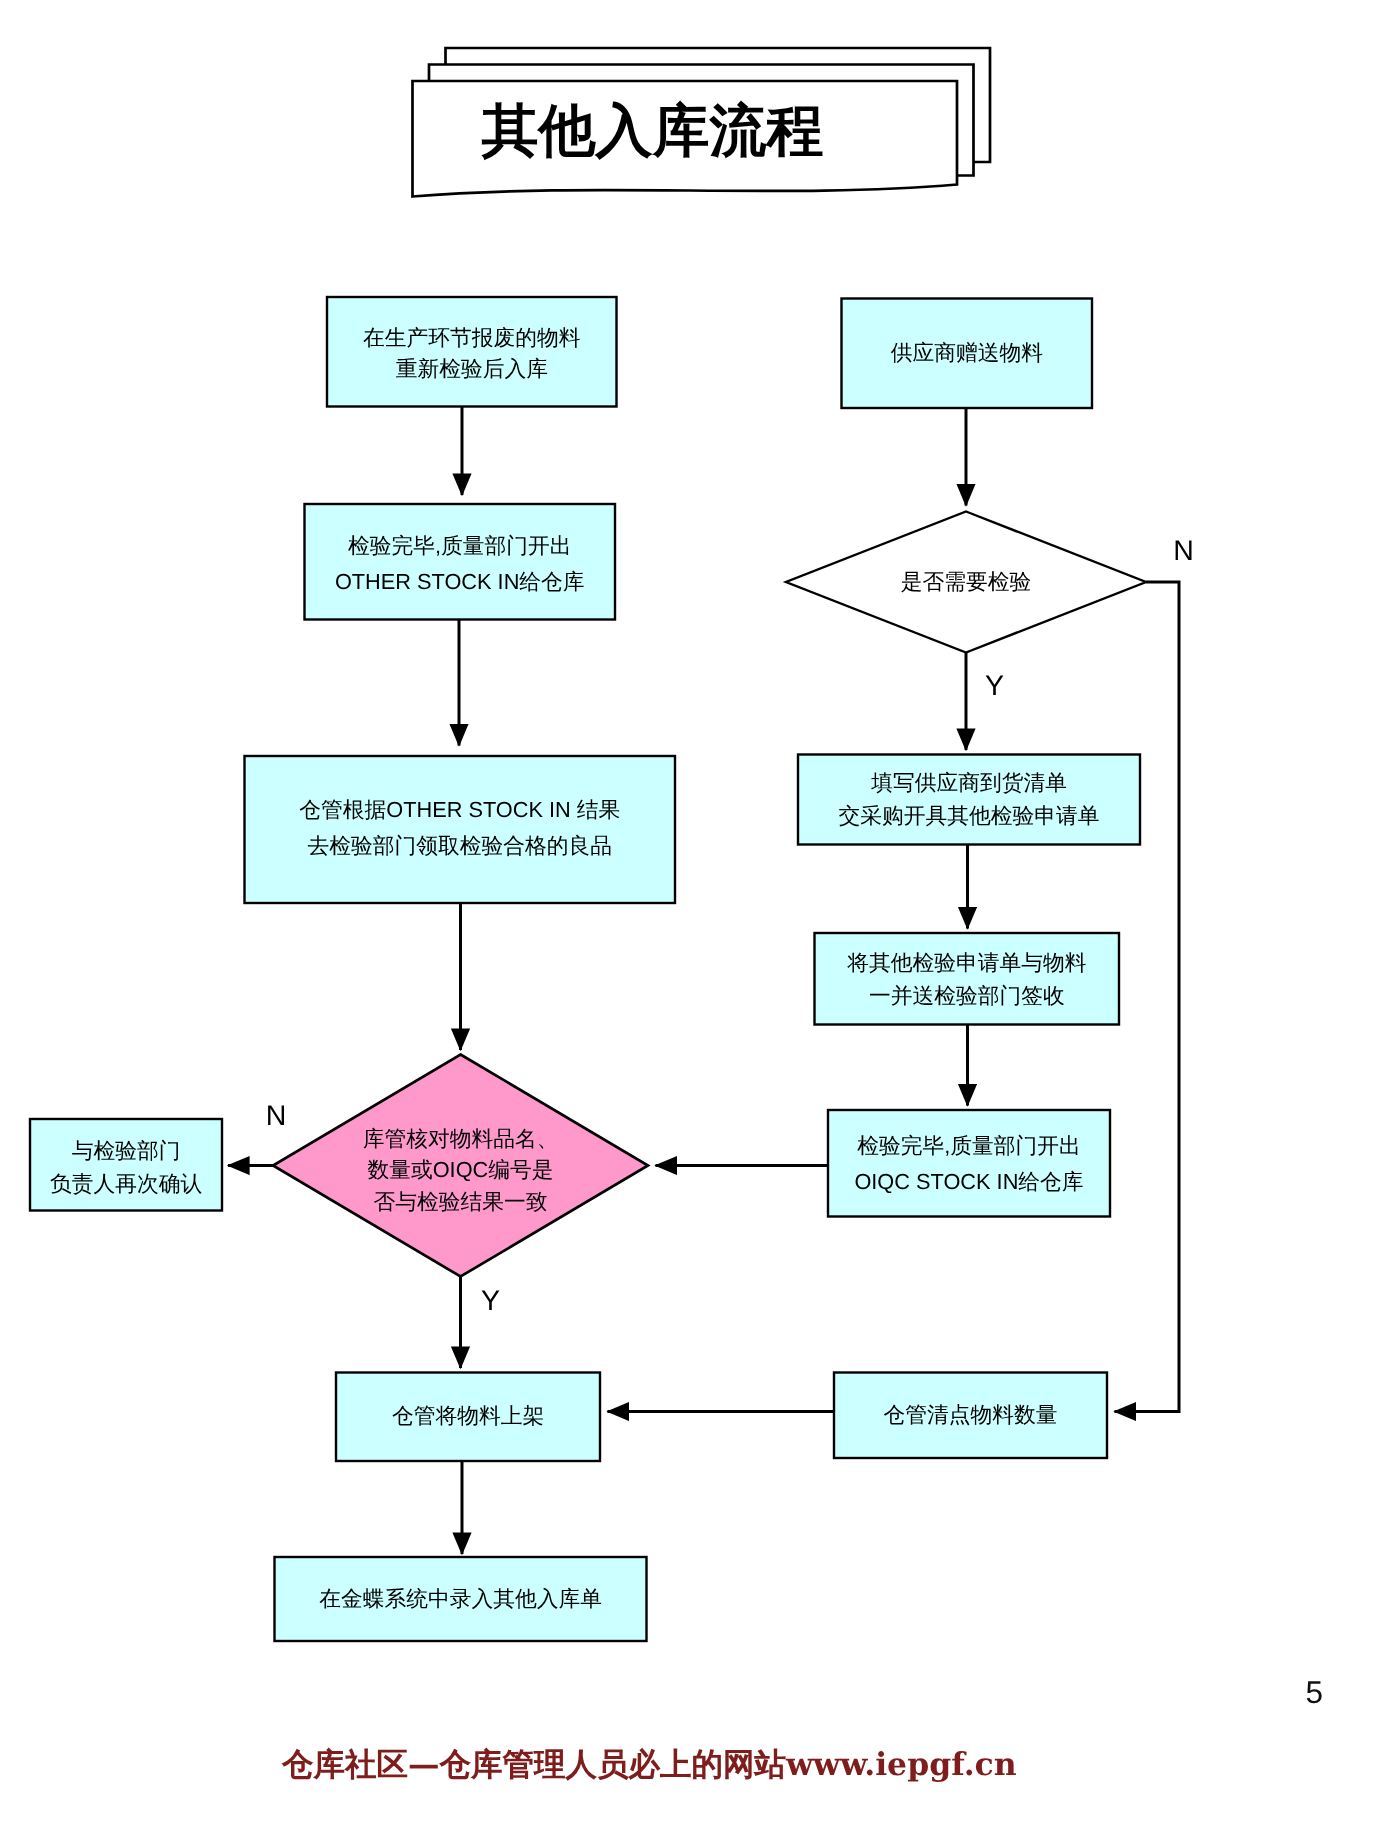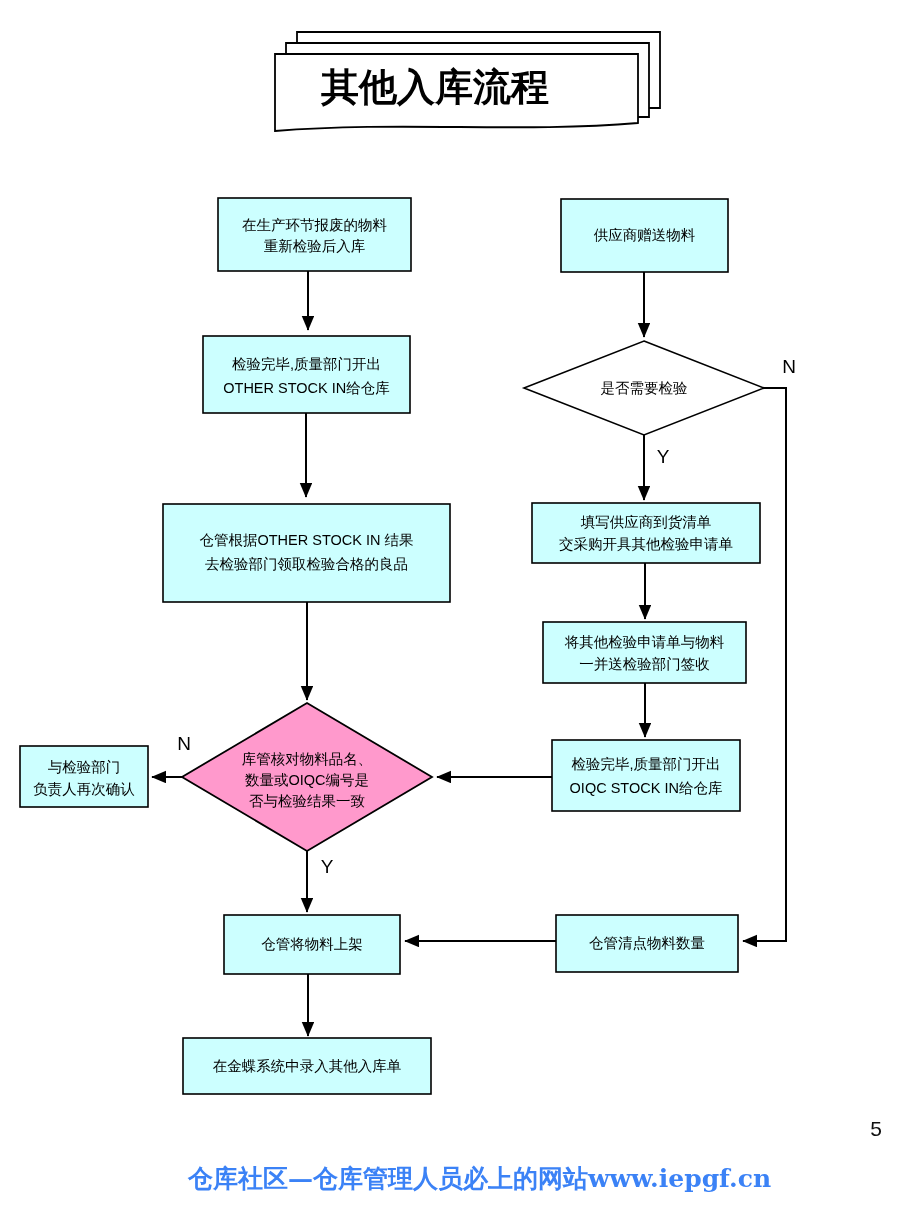--- a/index.html
+++ b/index.html
@@ -77,23 +77,23 @@
     top: 1117px;
     font-family: "Liberation Sans", sans-serif;
     font-size: 21px;
     color: #111111;
   }
   .footer-note {
     position: absolute;
     left: 188px;
     top: 1162px;
     font-family: "DejaVu Serif", serif;
-    font-size: 25px;
+    font-size: 21px;
     font-weight: 700;
-    color: #3b82f6;
+    color: #7f1d1d;
     letter-spacing: 0px;
     white-space: nowrap;
   }
 </style>
 </head>
 <body>
 
 <div id="flow-root">
   <svg width="920" height="1227" viewBox="0 0 920 1227" xmlns="http://www.w3.org/2000/svg">
     <defs>

